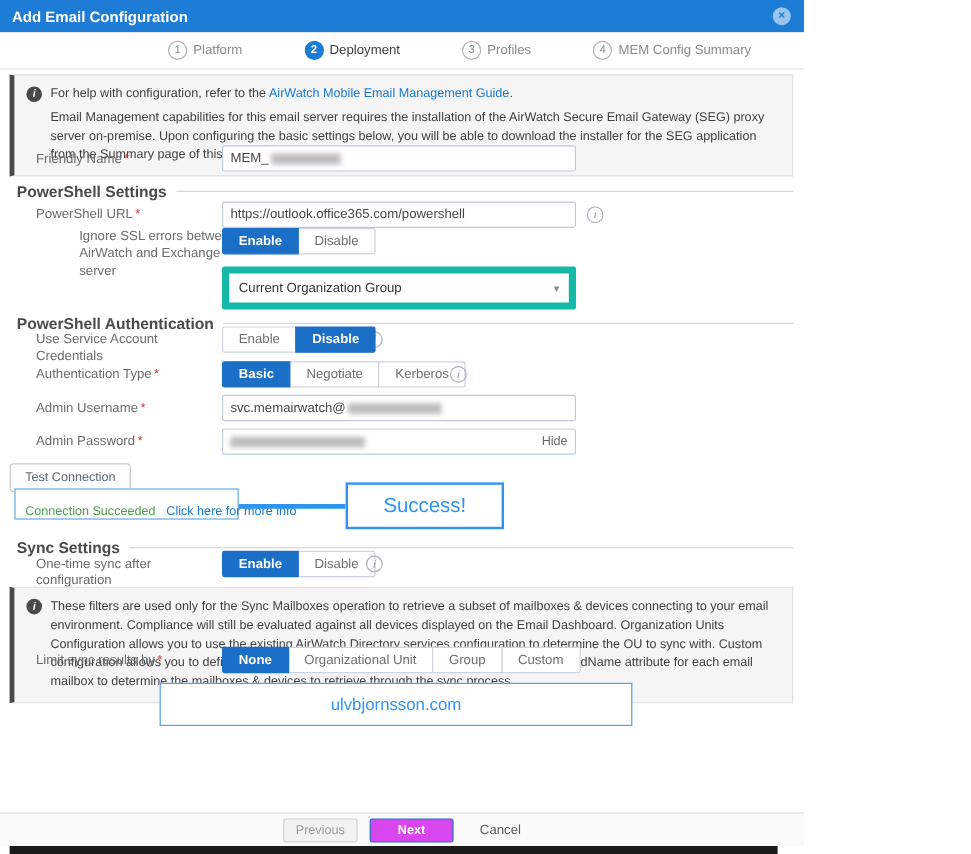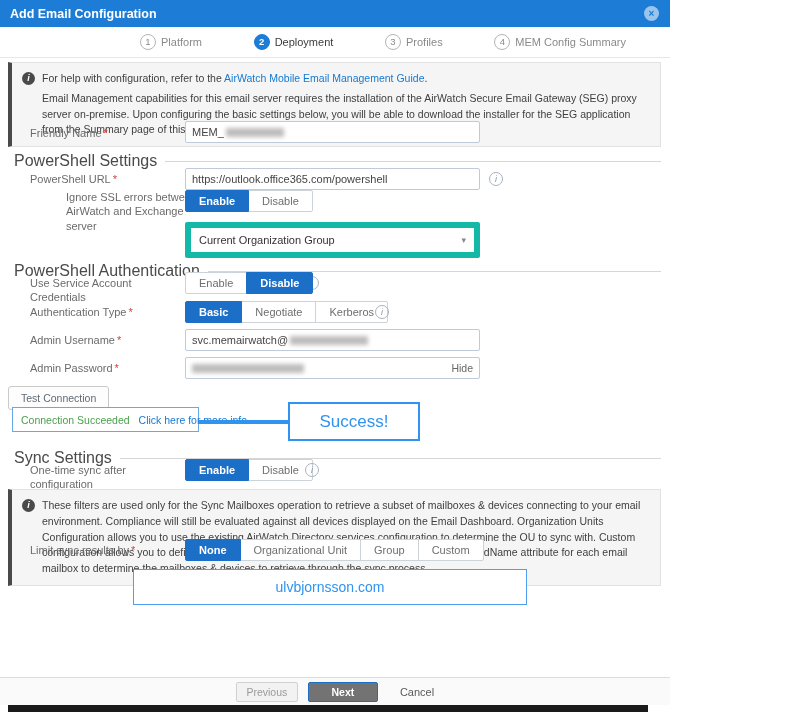--- a/index.html
+++ b/index.html
@@ -23,52 +23,52 @@
   
   .banner { position:absolute; left:8px; right:9px; background:#f5f5f5; border:1px solid #e2e2e2; border-left:4px solid #4a4a4a; padding:8px 14px 8px 30px; color:#404040; font-size:10.5px; line-height:1.5; }
   .banner .info-ico { position:absolute; left:10px; top:9px; width:13px; height:13px; border-radius:50%; background:#4a4a4a; color:#fff; font-size:9px; font-weight:bold; line-height:13px; text-align:center; font-style:italic; }
   .banner p + p { margin-top:4px; }
   .link { color:#1779d0; cursor:pointer; }
 
   
   .row-label { position:absolute; left:30px; width:148px; color:#6b6b6b; font-size:11px; line-height:1.3; }
   .req { color:#d43f3a; margin-left:2px; }
   .section-head { position:absolute; left:14px; right:9px; display:flex; align-items:center; }
-  .section-head .sh-text { color:#4a4a4a; font-size:16px; font-weight:normal; white-space:nowrap; }
+  .section-head .sh-text { color:#4a4a4a; font-size:13px; font-weight:bold; white-space:nowrap; }
   .section-head .sh-line { flex:1; border-top:1px solid #d6d6d6; margin-left:8px; }
 
   .tinput { position:absolute; left:185px; width:295px; height:22px; border:1px solid #bfcbda; border-radius:2px; background:#fff; display:flex; align-items:center; padding:0 6px; font-size:11px; color:#444; }
   .redact { display:inline-block; height:9px; background:#bdbdbd; border-radius:1px; filter:blur(2px); margin-left:2px; }
   .hide-link { margin-left:auto; color:#666; font-size:10.5px; cursor:pointer; }
 
   .select { position:absolute; left:185px; width:295px; height:24px; border:6px solid #14b8a6; border-radius:2px; background:#fff; display:flex; align-items:center; padding:12px 8px; font-size:11px; color:#333; cursor:pointer; }
   .select .chev { margin-left:auto; color:#888; font-size:9px; }
 
   .toggle { position:absolute; left:185px; display:flex; }
   .tbtn { height:22px; line-height:20px; padding:0 13px; background:#fff; border:1px solid #ccd3da; color:#6e6e6e; font-size:11px; text-align:center; cursor:pointer; margin-left:-1px; }
   .tbtn:first-child { margin-left:0; border-radius:2px 0 0 2px; }
   .tbtn:last-child { border-radius:0 2px 2px 0; }
   .tbtn.sel { background:#1c6fc7; border-color:#1c6fc7; color:#fff; font-weight:bold; z-index:1; }
 
   .iinfo { position:absolute; width:14px; height:14px; border:1px solid #a7b3c0; border-radius:50%; color:#8a97a5; font-size:9px; line-height:12px; text-align:center; font-style:italic; }
 
   .btn-test { position:absolute; top:386px; left:8px; height:24px; padding:0 12px; background:#fdfdfd; border:1px solid #c9c9c9; border-radius:3px; color:#5f6a75; font-size:10.5px; line-height:22px; cursor:pointer; }
 
   
-  .conn-box { position:absolute; top:407px; left:12px; width:187px; height:25px; border:1px solid #66a9e4; background:#fff; display:flex; align-items:center; padding:0 8px; gap:9px; white-space:nowrap; }
+  .conn-box { position:absolute; top:407px; left:12px; width:187px; height:25px; border:1px solid #66a9e4; background:#fff; display:flex; align-items:flex-start; padding:12px 8px; gap:9px; white-space:nowrap; }
   .conn-ok { color:#4ba04b; font-size:10.5px; }
   .conn-link { color:#1779d0; font-size:10.5px; cursor:pointer; }
   .conn-line { position:absolute; top:420px; left:199px; width:89px; height:4px; background:#2f93ef; }
   .success-box { position:absolute; top:402px; left:288px; width:132px; height:39px; border:2px solid #2f93ef; background:#fff; color:#2f93ef; font-size:17px; display:flex; align-items:center; justify-content:center; }
   .domain-box { position:absolute; top:569px; left:133px; width:394px; height:36px; border:1px solid #4f9ef0; background:#fff; color:#2f93ef; font-size:14px; display:flex; align-items:center; justify-content:center; }
 
   
   .footer { position:absolute; left:0; right:0; top:677px; height:28px; background:#fafafa; border-top:1px solid #dcdcdc; display:flex; align-items:center; justify-content:center; gap:10px; }
   .btn-prev { width:62px; height:20px; background:#f2f2f2; border:1px solid #d0d0d0; border-radius:2px; color:#9a9a9a; font-size:10.5px; line-height:18px; text-align:center; cursor:pointer; }
-  .btn-next { width:70px; height:20px; background:#737373; border:1px solid #1c6fc7; border-radius:2px; color:#fff; font-weight:bold; font-size:10.5px; line-height:18px; text-align:center; cursor:pointer; }
+  .btn-next { width:70px; height:20px; background:#d946ef; border:1px solid #1c6fc7; border-radius:2px; color:#fff; font-weight:bold; font-size:10.5px; line-height:18px; text-align:center; cursor:pointer; }
   .btn-cancel { color:#5a5a5a; font-size:11px; margin-left:12px; cursor:pointer; }
   .bottom-bar { position:absolute; top:705px; left:8px; right:22px; height:7px; background:#1a1a1a; }
 </style>
 </head>
 <body>
 
 <div class="dialog">
 
   <div class="titlebar">
     <span class="title">Add Email Configuration</span>

